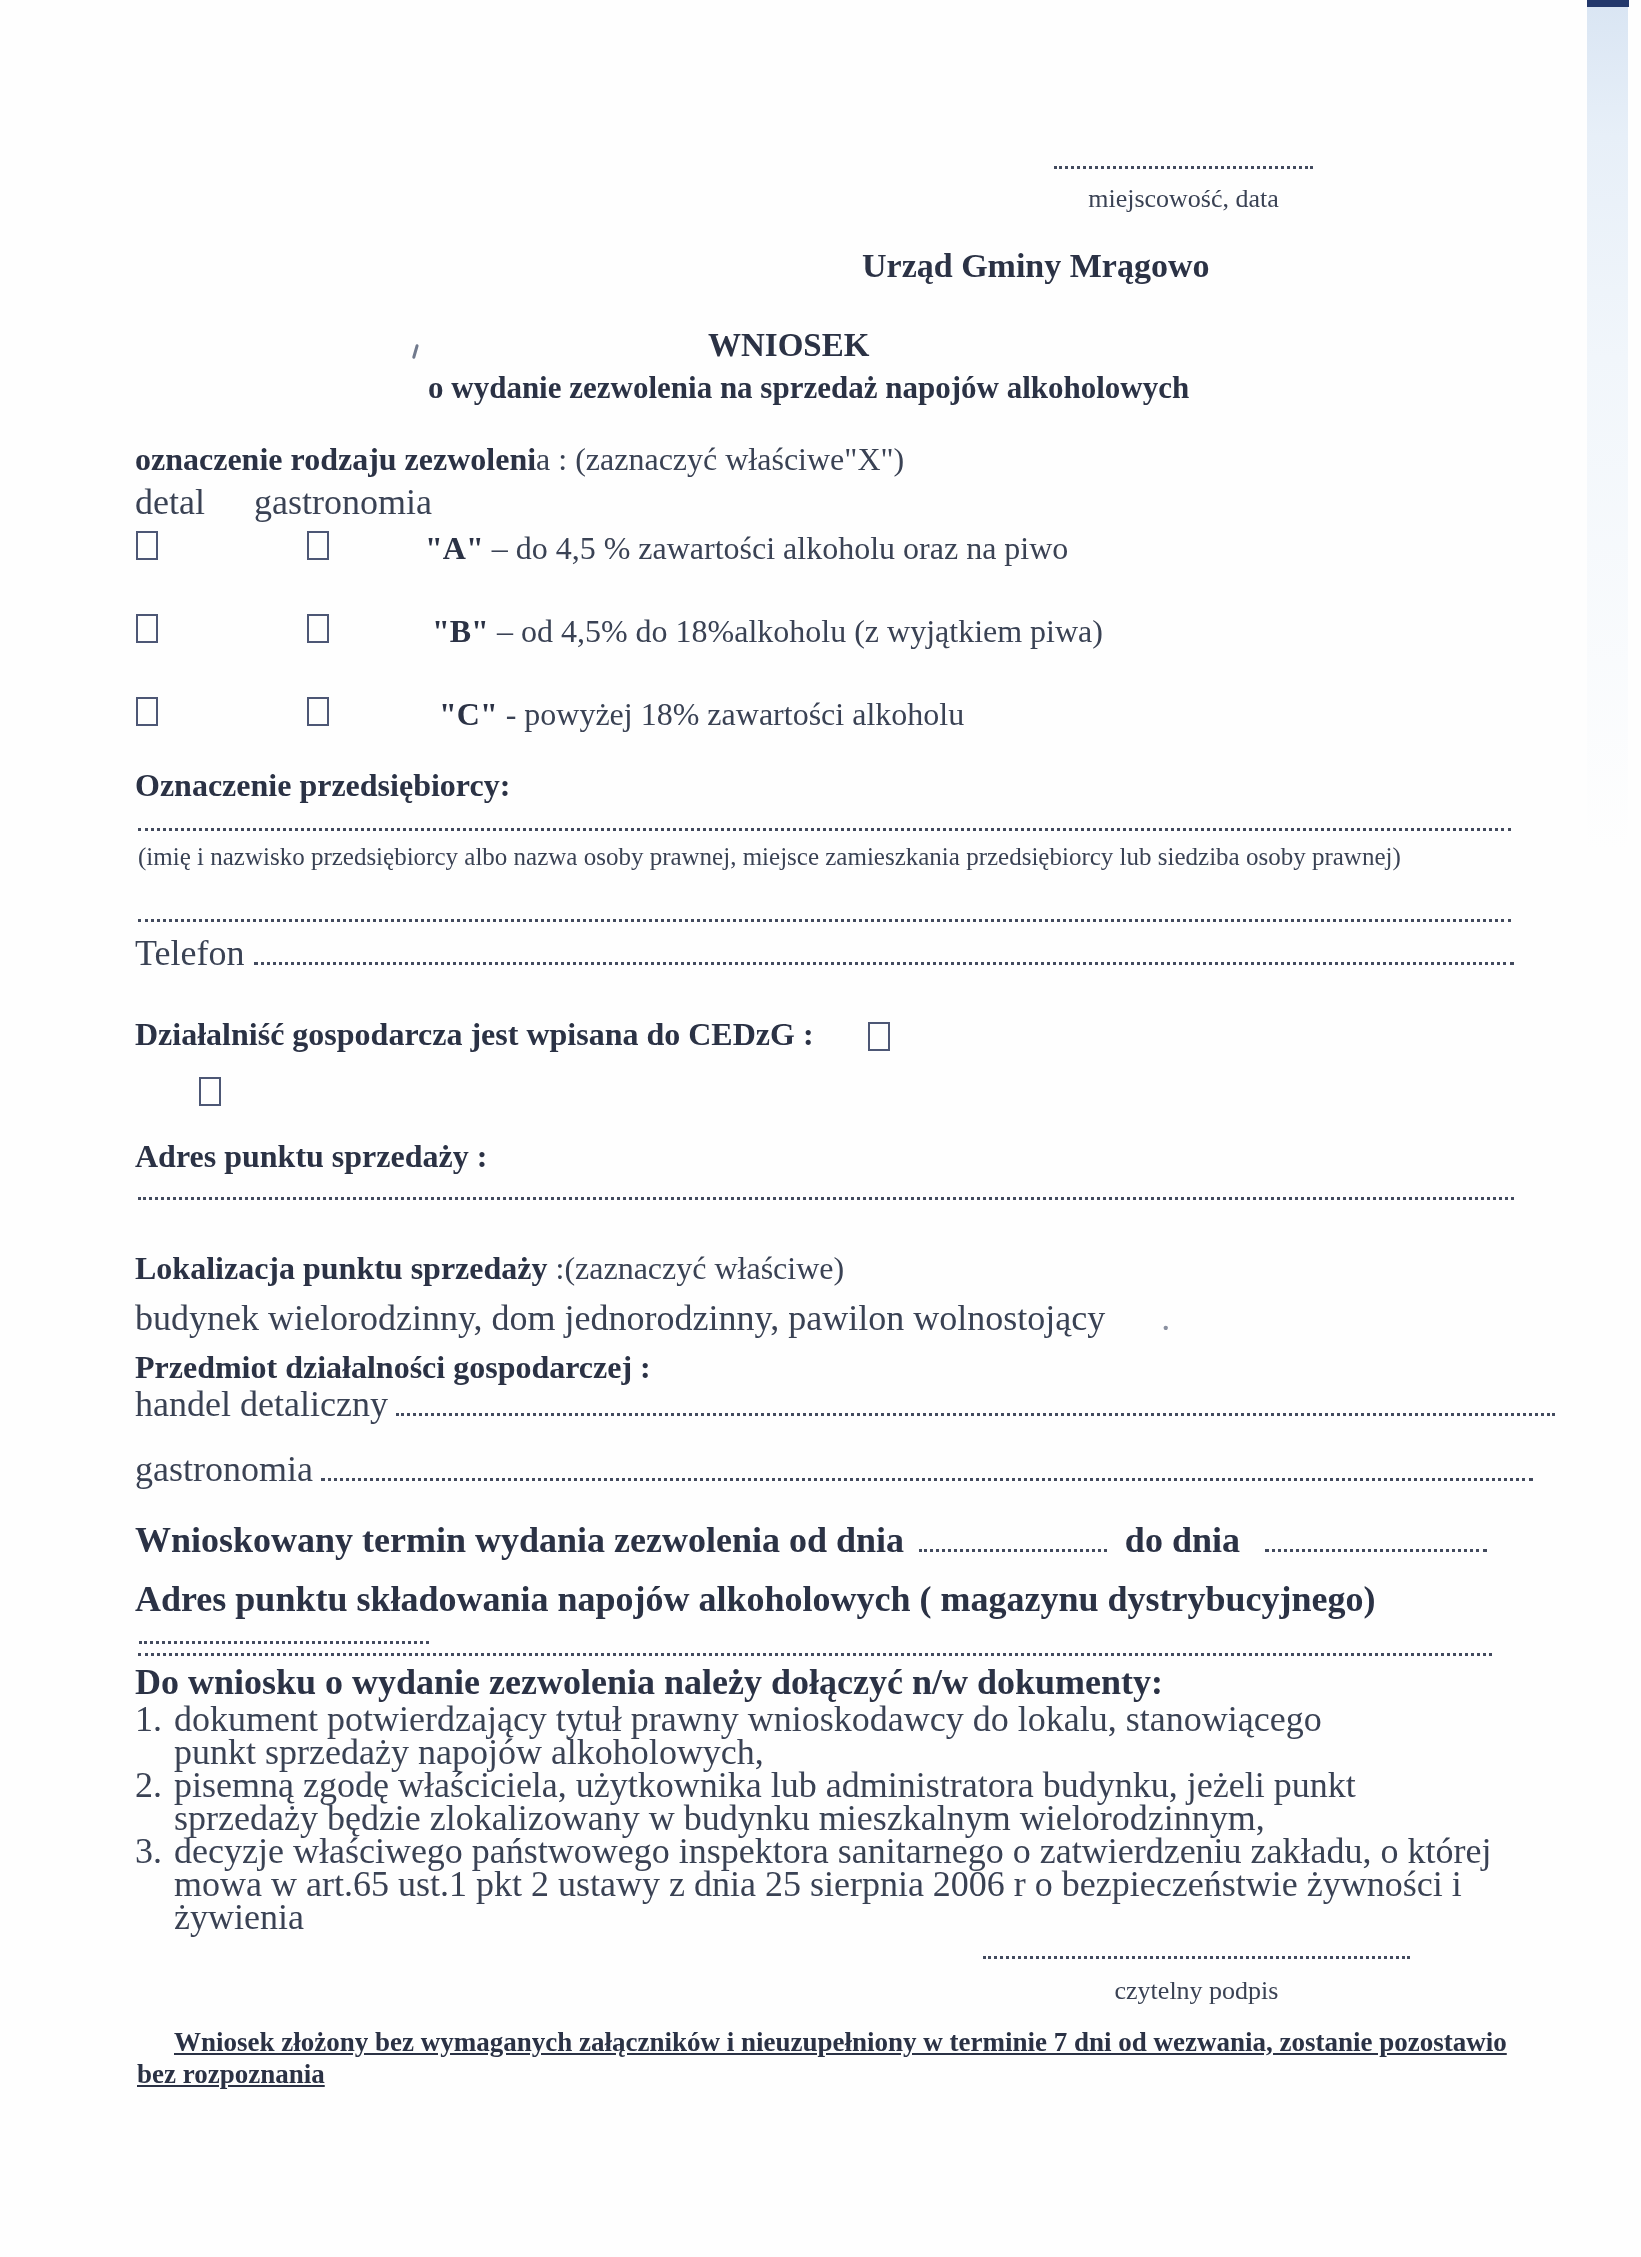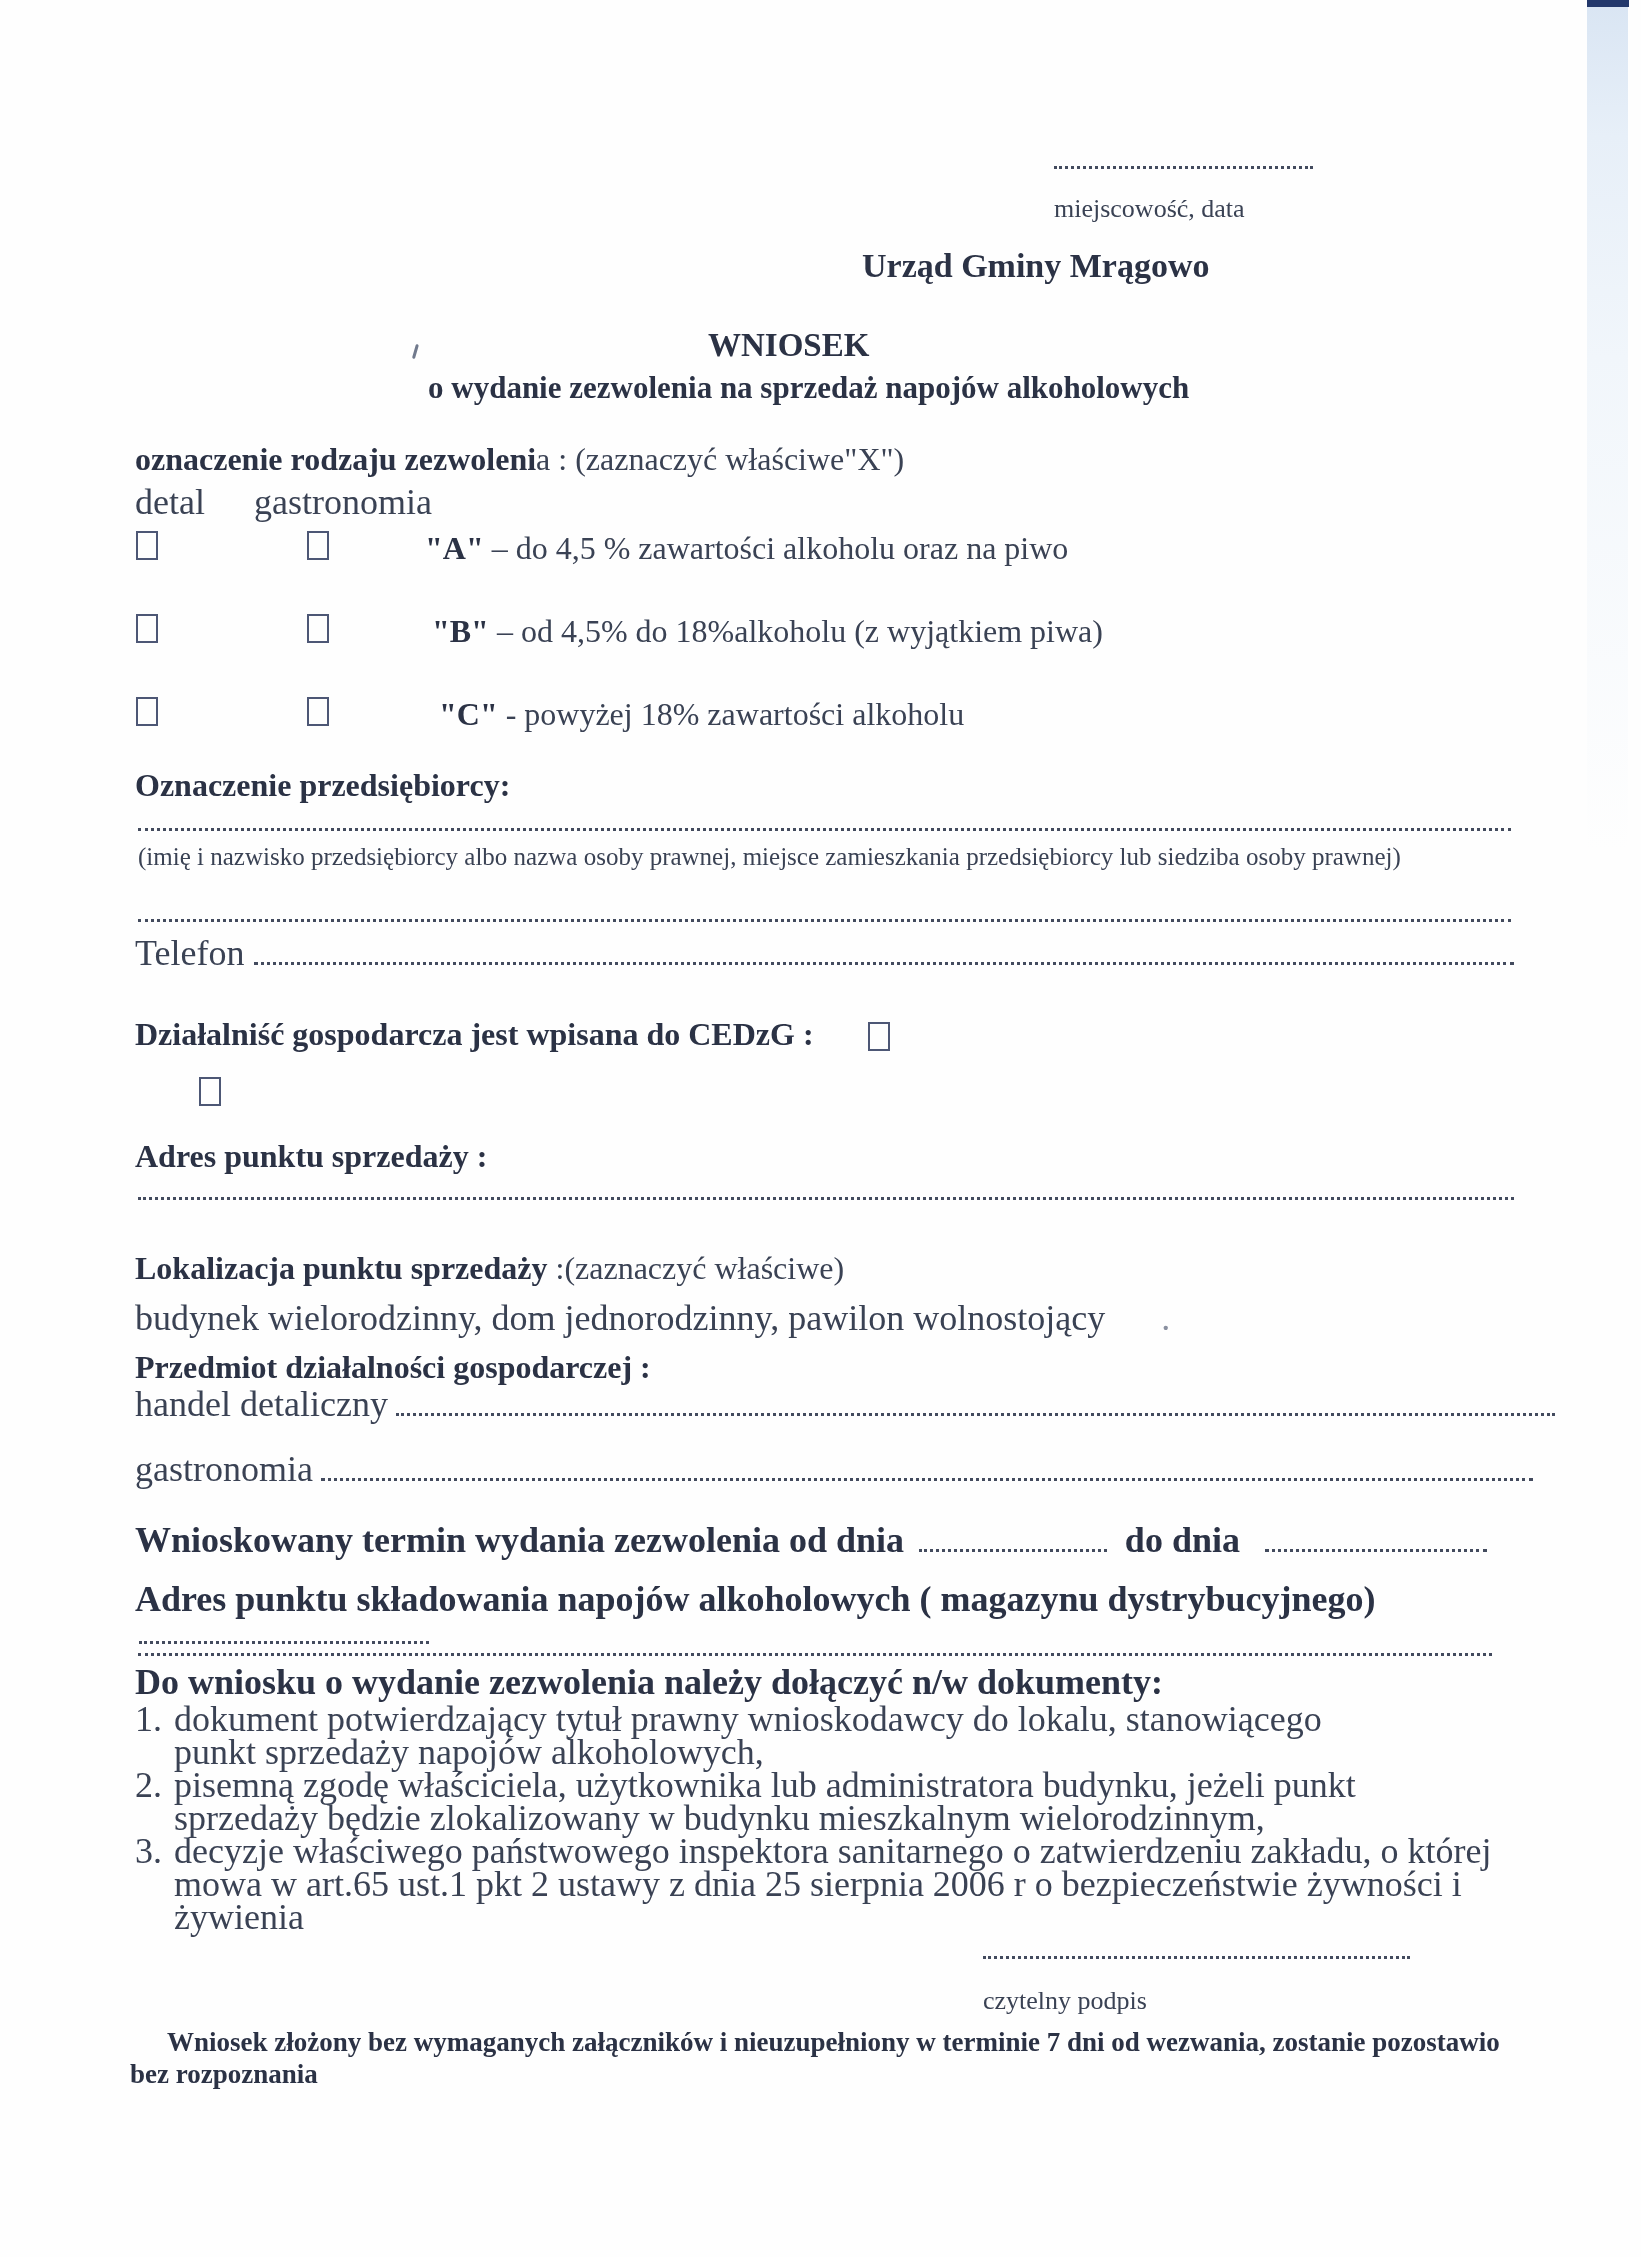--- a/index.html
+++ b/index.html
@@ -16,21 +16,21 @@
   }
   .abs{position:absolute;}
   .b{font-weight:700;color:var(--ink-b);}
   .t27{font-size:26px;line-height:31px;}
   .t29{font-size:36px;line-height:33px;}
   .t30{font-size:32px;line-height:35px;}
   .t32{font-size:31px;line-height:37px;}
   .t34{font-size:33px;line-height:39px;}
   .t35{font-size:34px;line-height:41px;}
   .t26{font-size:25px;line-height:30px;}
-  .center{text-align:left;margin-top:10px;}
+  .center{text-align:center;}
   
   .dotfill{display:inline-block;height:19.3px;border-bottom:3.3px dotted var(--dot);}
   
   .dotline{position:absolute;height:0;border-bottom:3.5px dotted var(--dot);}
   
   .cb{display:inline-block;width:22px;height:29px;border:2.4px solid var(--box);background:transparent;box-sizing:border-box;}
   .cb-inline{vertical-align:-5.8px;}
   .permit-row{left:0;top:0;width:1641px;height:39px;}
   .permit-row .cb{position:absolute;top:0;}
   .att{display:flex;align-items:flex-start;}
@@ -141,16 +141,16 @@
     </div>
     <div class="att att-item-3">
       <span class="att-num">3.</span>
       <span class="att-text">decyzje właściwego państwowego inspektora sanitarnego o zatwierdzeniu zakładu, o której mowa w art.65 ust.1 pkt 2 ustawy z dnia 25 sierpnia 2006 r o bezpieczeństwie żywności i żywienia</span>
     </div>
   </div>
 
   <div class="dotline" style="left:983px;top:1956px;width:427px;"></div>
   <div class="abs t27 center" style="left:983px;top:1975px;width:427px;">czytelny podpis</div>
 
-  <div class="abs b footer-note" style="left:130px;top:2026px;width:1386px;">Wniosek złożony bez wymaganych załączników i nieuzupełniony w terminie 7 dni od wezwania, zostanie pozostawio bez rozpoznania</div>
+  <div class="abs b footer-note" style="left:137px;top:2026px;width:1386px;text-decoration:underline;">Wniosek złożony bez wymaganych załączników i nieuzupełniony w terminie 7 dni od wezwania, zostanie pozostawio bez rozpoznania</div>
 
 </div>
 
 
 </body></html>

